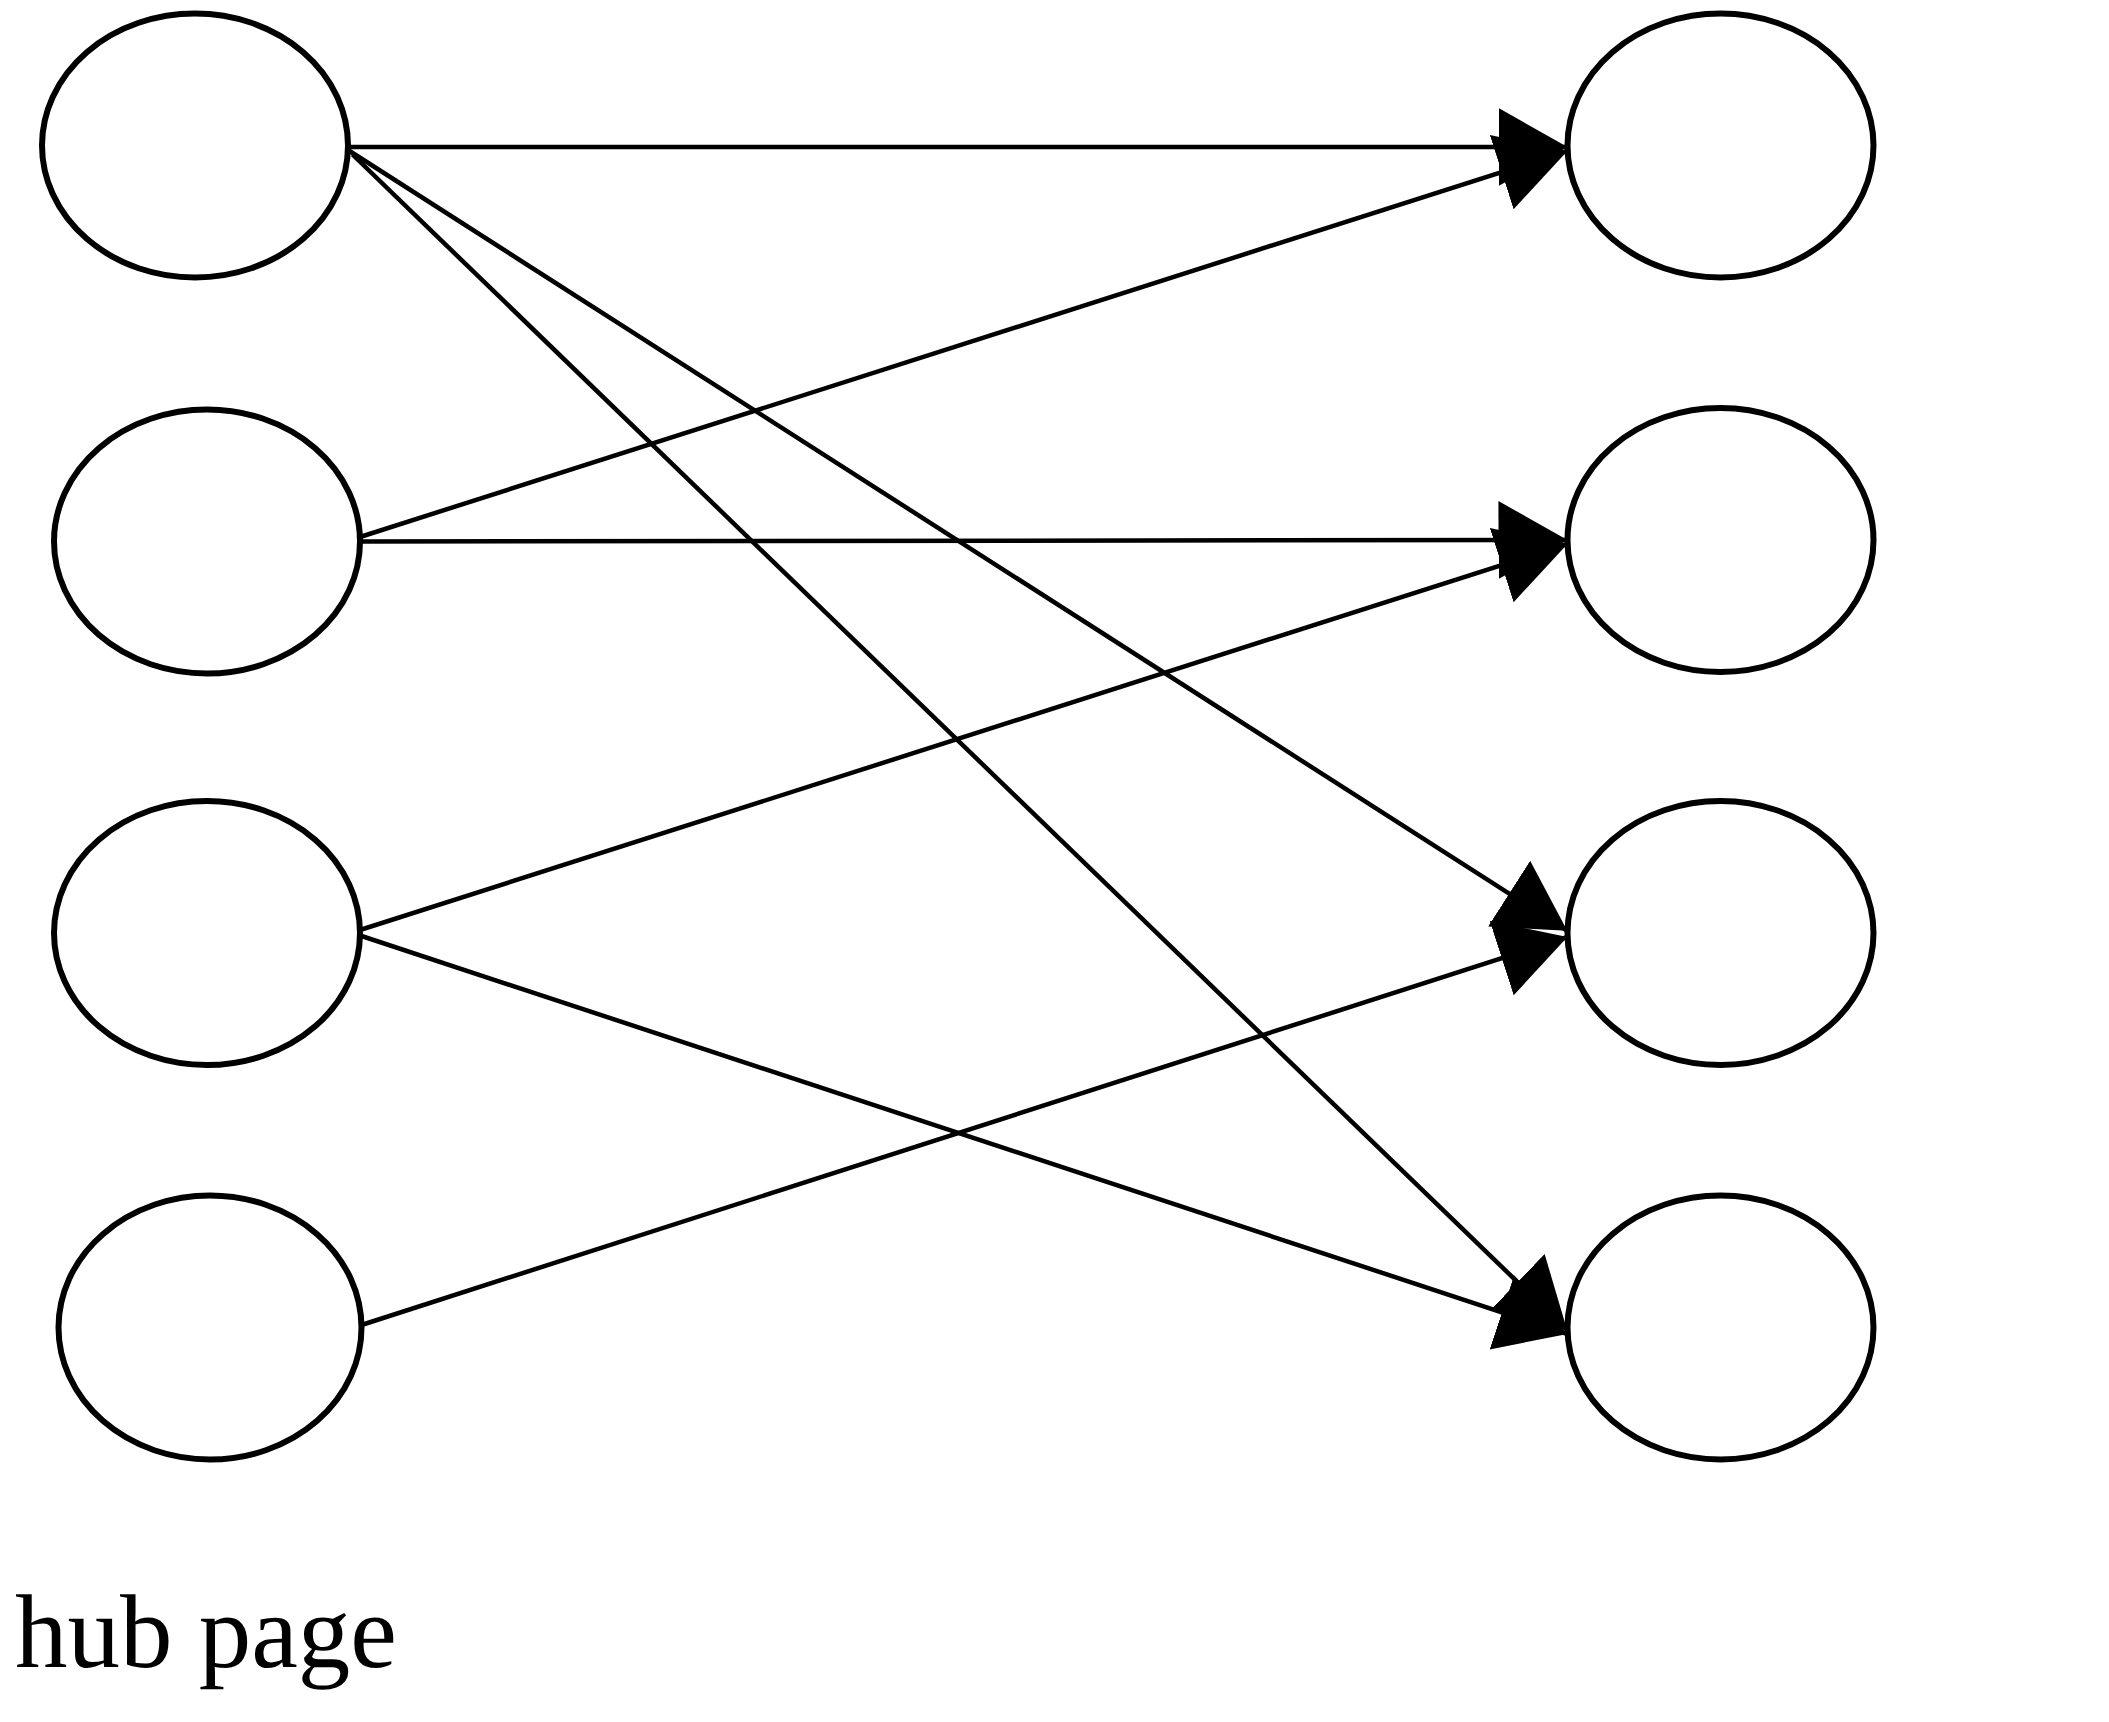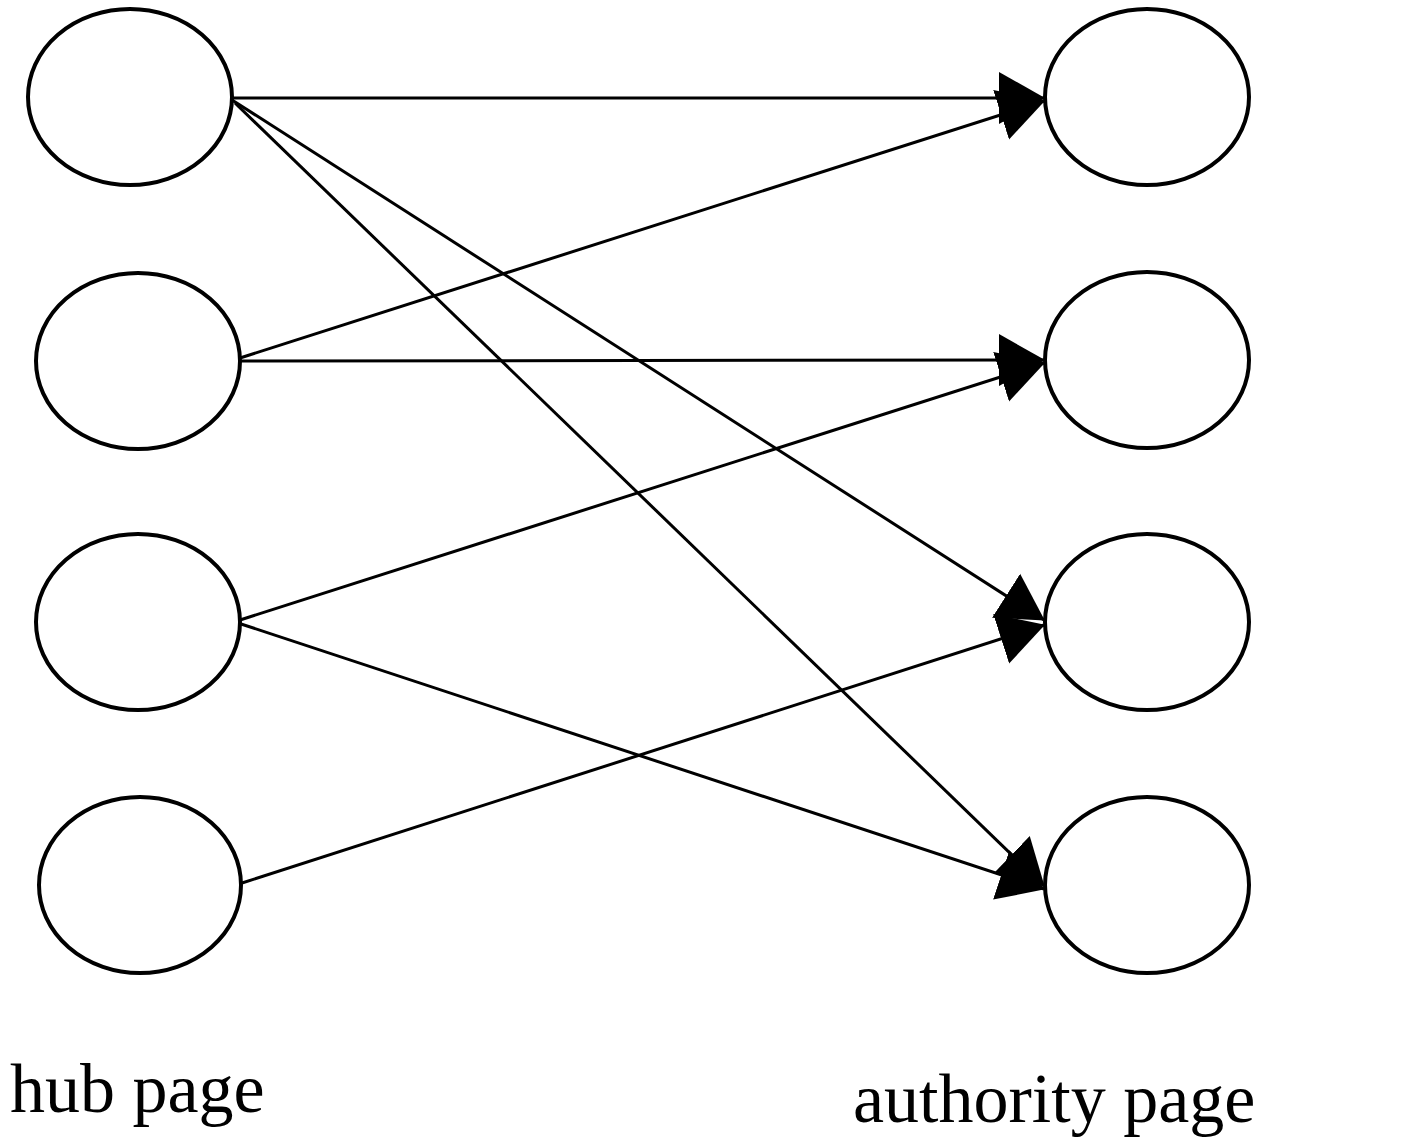--- a/index.html
+++ b/index.html
@@ -75,15 +75,14 @@
         <ellipse cx="140" cy="885" rx="101" ry="88" class="node"></ellipse>
         <ellipse cx="1147" cy="97" rx="102" ry="88" class="node"></ellipse>
         <ellipse cx="1147" cy="360" rx="102" ry="88" class="node"></ellipse>
         <ellipse cx="1147" cy="622" rx="102" ry="88" class="node"></ellipse>
         <ellipse cx="1147" cy="885" rx="102" ry="88" class="node"></ellipse>
       </g>
   </svg>
 
   <div class="side-label label-hub">hub page</div>
 
-  <div class="side-label label-authority">authority page</div>
 
 </div>
 
 </body></html>

